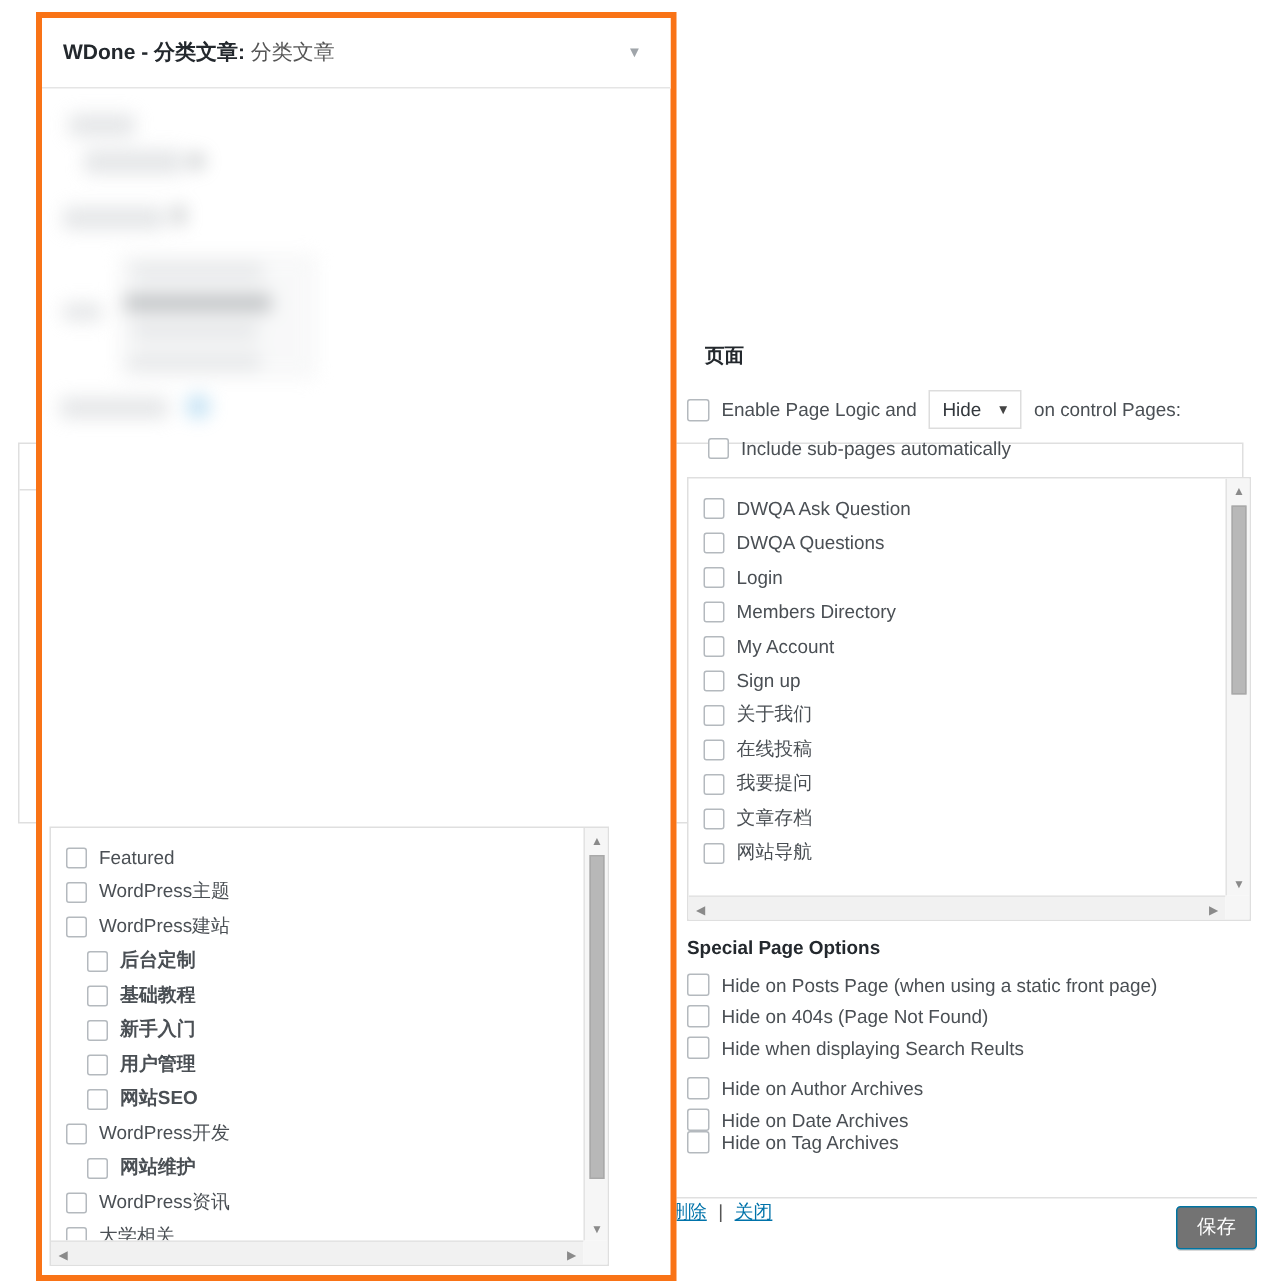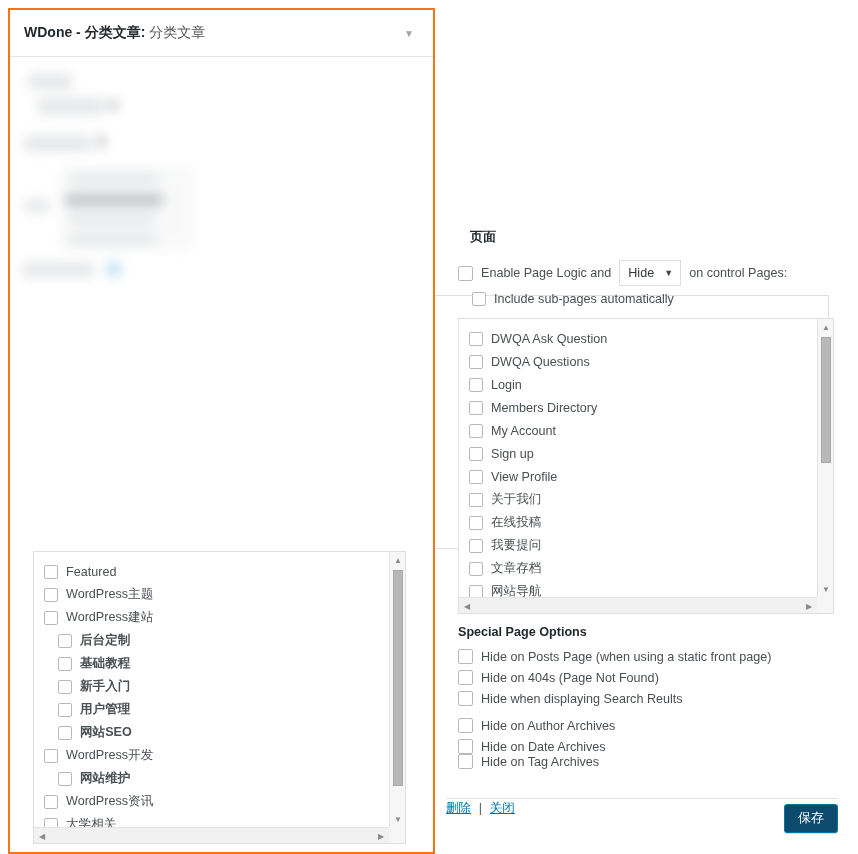--- a/index.html
+++ b/index.html
@@ -9,24 +9,24 @@
     background: #ffffff;
     font-family: "Liberation Sans", "DejaVu Sans", sans-serif;
     font-size: 13px;
     color: #32373c;
     overflow: hidden;
   }
   #root { position: relative; width: 858px; height: 854px; background:#fff; }
 
   
   .widget-panel {
-    position: absolute; left: 8px; top: 8px;
+    position: absolute; left: 24px; top: 8px;
     width: 427px; height: 846px;
     background: #fff;
-    border: 2px solid #f97316;
+    border: 4px solid #f97316;
     z-index: 20;
   }
   .widget-head {
     position: relative;
     height: 47px;
     border-bottom: 1px solid #e5e5e5;
     background: #fff;
     display: flex; align-items: center;
     padding: 0 14px;
   }
@@ -136,21 +136,21 @@
   }
 
   .special { position: absolute; left: 458px; top: 625px; width: 380px; }
 
   
   .footer { position: absolute; left: 446px; top: 800px; width: 392px; height: 40px; }
   .flink { color: #0073aa; text-decoration: underline; font-size: 12.6px; cursor: pointer; }
   .fsep { color: #555; font-size: 12.6px; margin: 0 4px; }
   .btn-save {
     position: absolute; right: 0; top: 4px;
-    background: #0c4a6e; border: 1px solid #0074a2;
+    background: #737373; border: 1px solid #0074a2;
     color: #fff; font-size: 13px;
     padding: 5px 13px 6px 13px; border-radius: 3px;
     box-shadow: 0 1px 0 rgba(0,0,0,.15);
     cursor: pointer; line-height: 1.2;
   }
   .divider-line { position:absolute; left: 446px; top: 798px; width: 392px; height:1px; background:#e0e0e0; }
 </style>
 </head>
 <body>
 
@@ -229,24 +229,20 @@
           <span class="cb sm"></span>
           <span>Members Directory</span>
         </div>
         <div class="li">
           <span class="cb sm"></span>
           <span>My Account</span>
         </div>
         <div class="li">
           <span class="cb sm"></span>
           <span>Sign up</span>
-        </div>
-        <div class="li">
-          <span class="cb sm"></span>
-          <span>View Profile</span>
         </div>
         <div class="li">
           <span class="cb sm"></span>
           <span>关于我们</span>
         </div>
         <div class="li">
           <span class="cb sm"></span>
           <span>在线投稿</span>
         </div>
         <div class="li">

